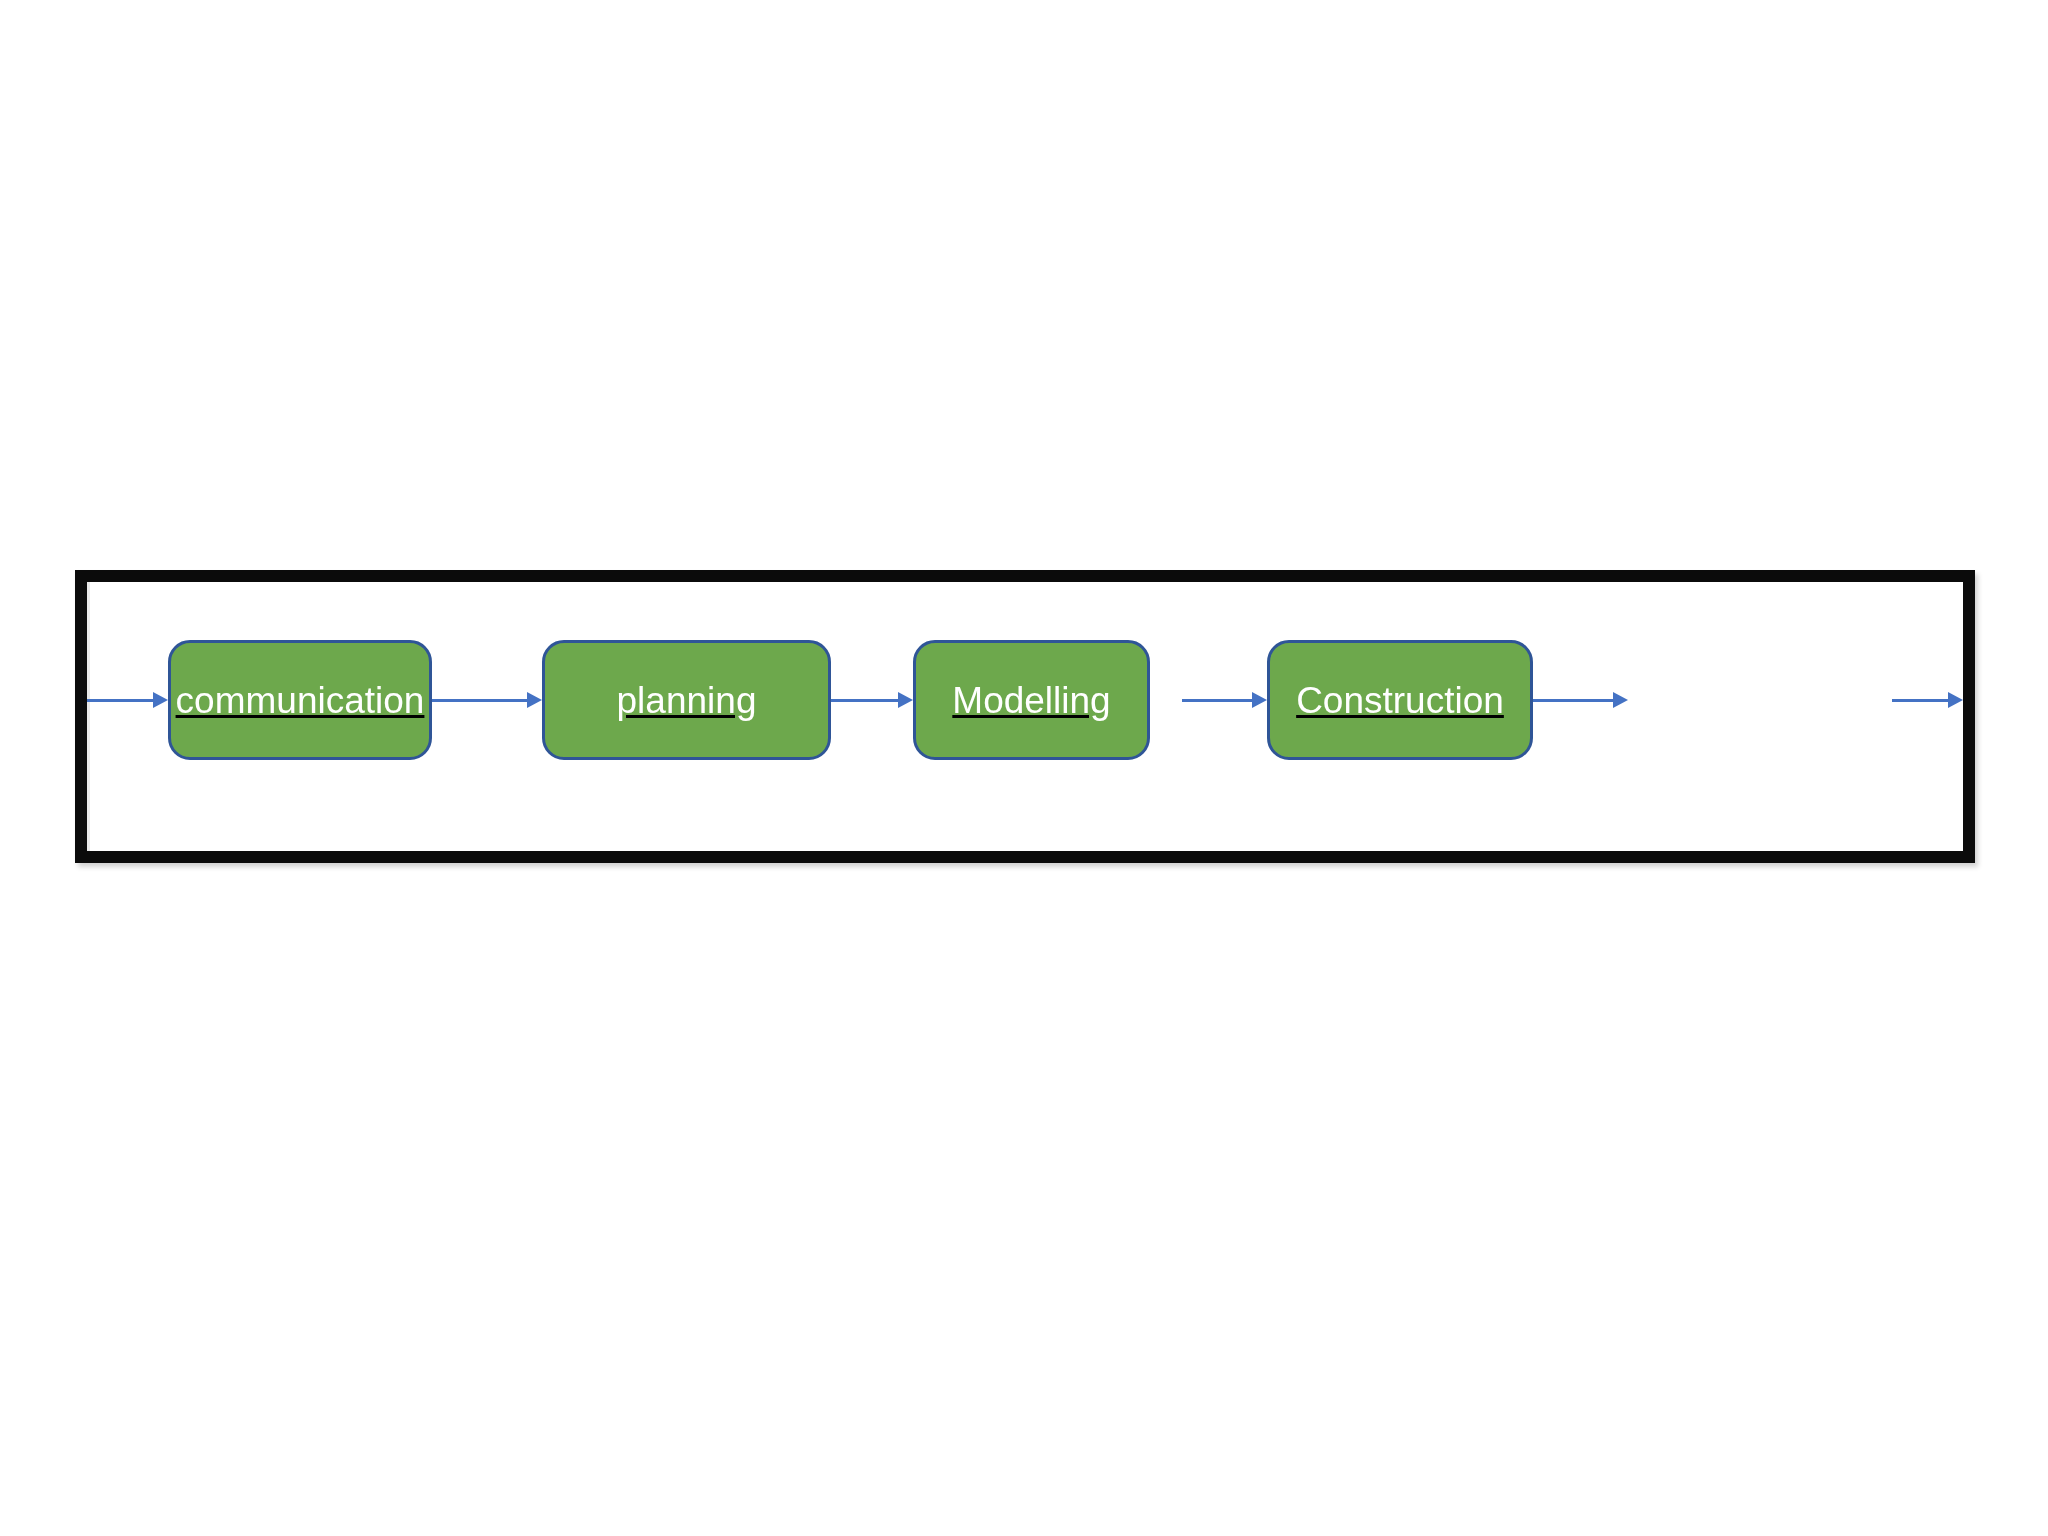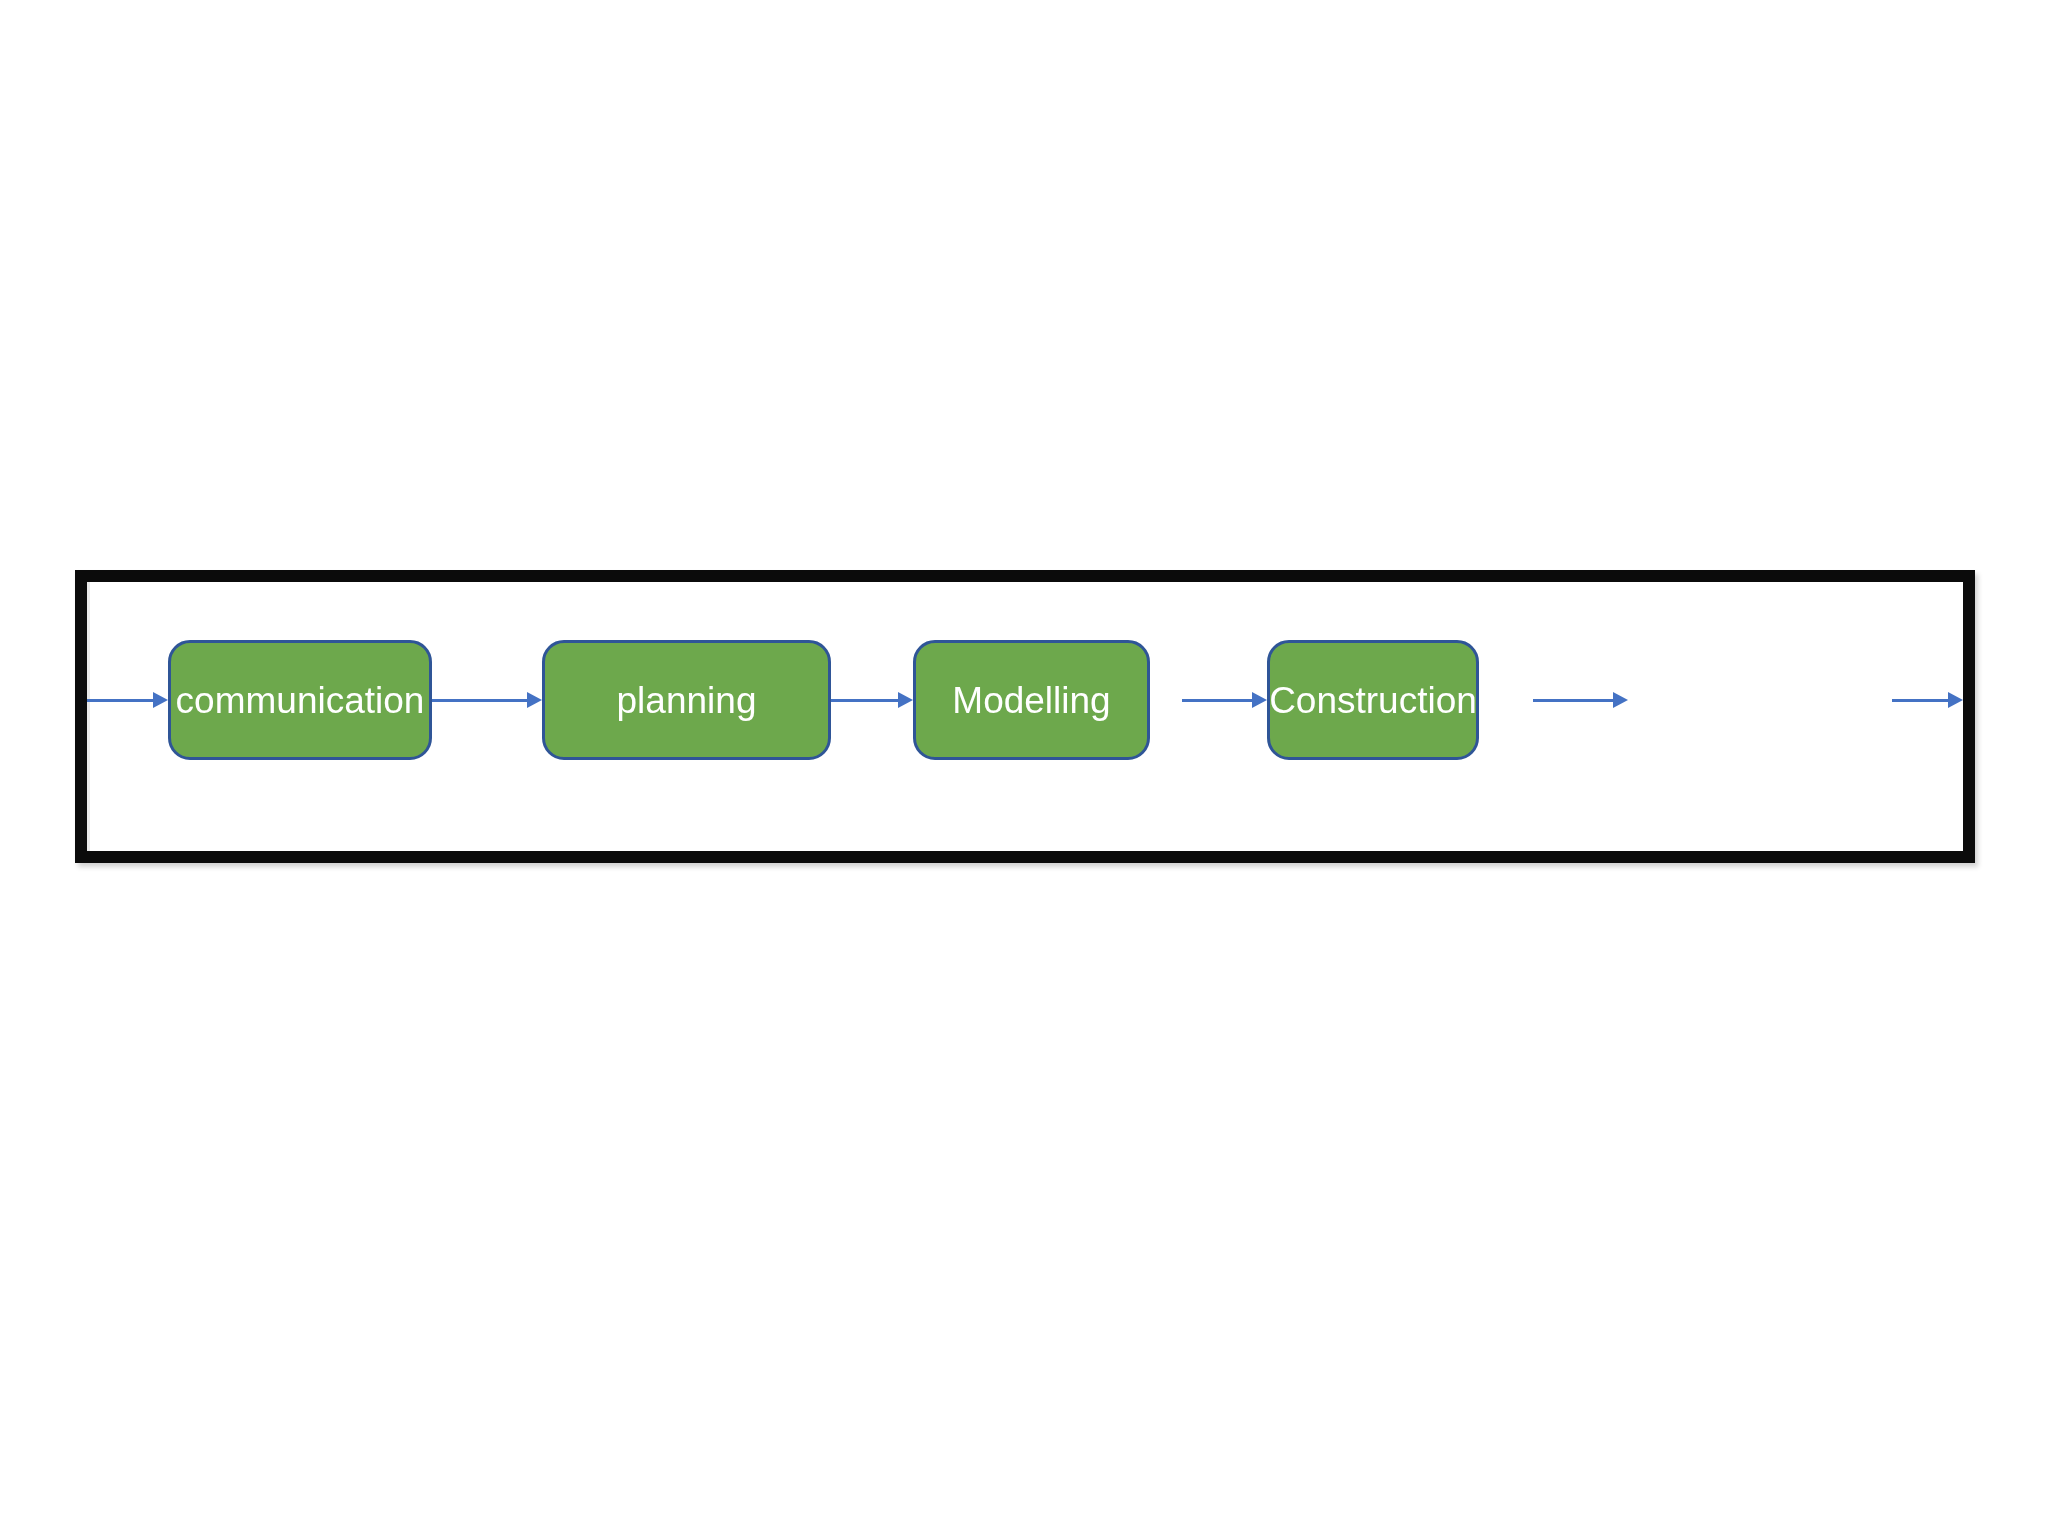--- a/index.html
+++ b/index.html
@@ -42,31 +42,32 @@
     position: absolute;
     top: 640px;
     height: 120px;
     box-sizing: border-box;
     background: var(--stage-fill, #6DA84C);
     border: 3px solid var(--stage-border, #2F5597);
     border-radius: 22px;
     display: flex;
     align-items: center;
     justify-content: center;
+    text-decoration: underline;
   }
   .stage .label {
     color: var(--stage-text, #ffffff);
     font-size: 37px;
     line-height: 1;
     white-space: nowrap;
   }
   .s0 { left: 168px;  width: 264px; }
   .s1 { left: 542px;  width: 289px; }
   .s2 { left: 913px;  width: 237px; }
-  .s3 { left: 1267px; width: 212px; }
+  .s3 { left: 1267px; width: 266px; }
   .s4 { left: 1628px; width: 264px; }
 
   
   .arrow {
     position: absolute;
     top: 692px;            
     height: 16px;
   }
   .arrow .shaft {
     position: absolute;

